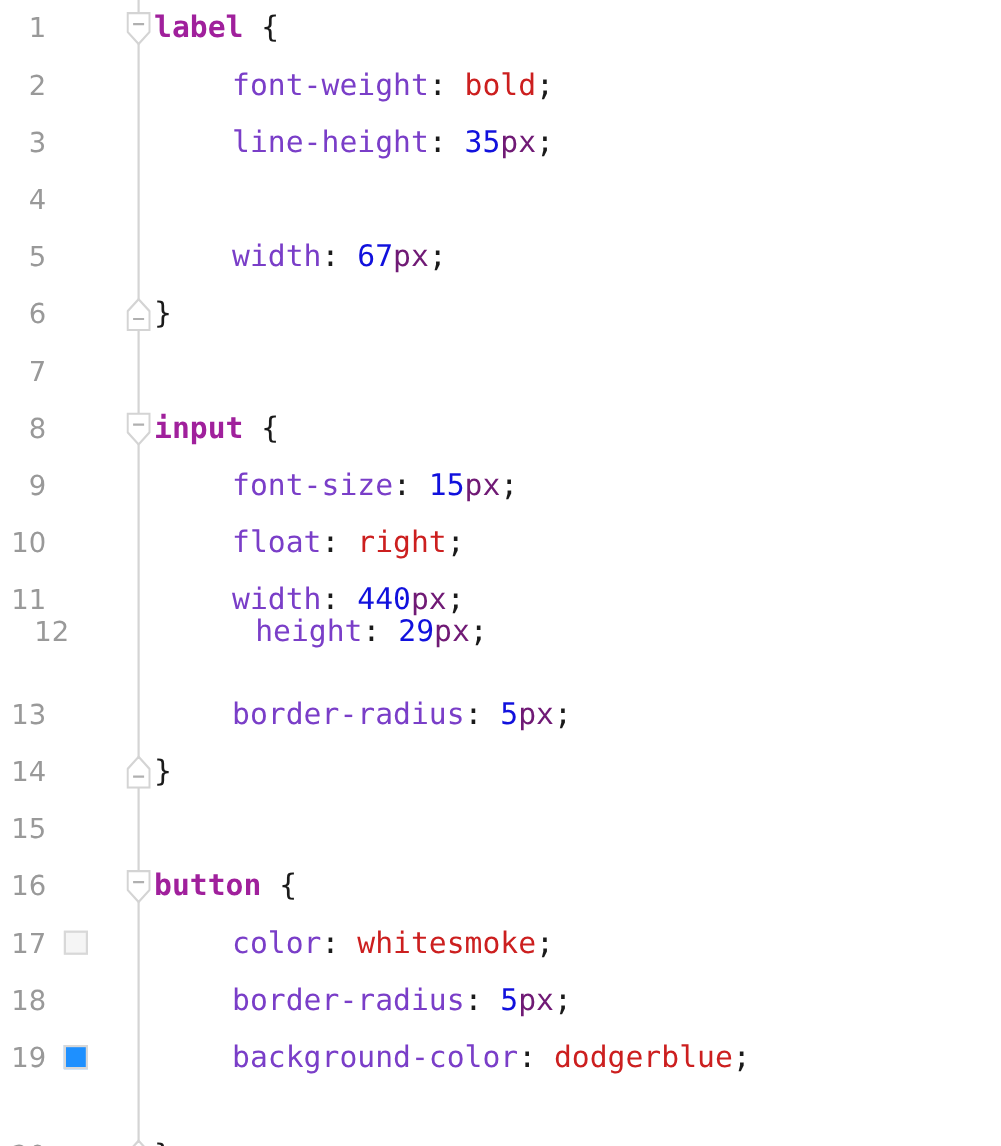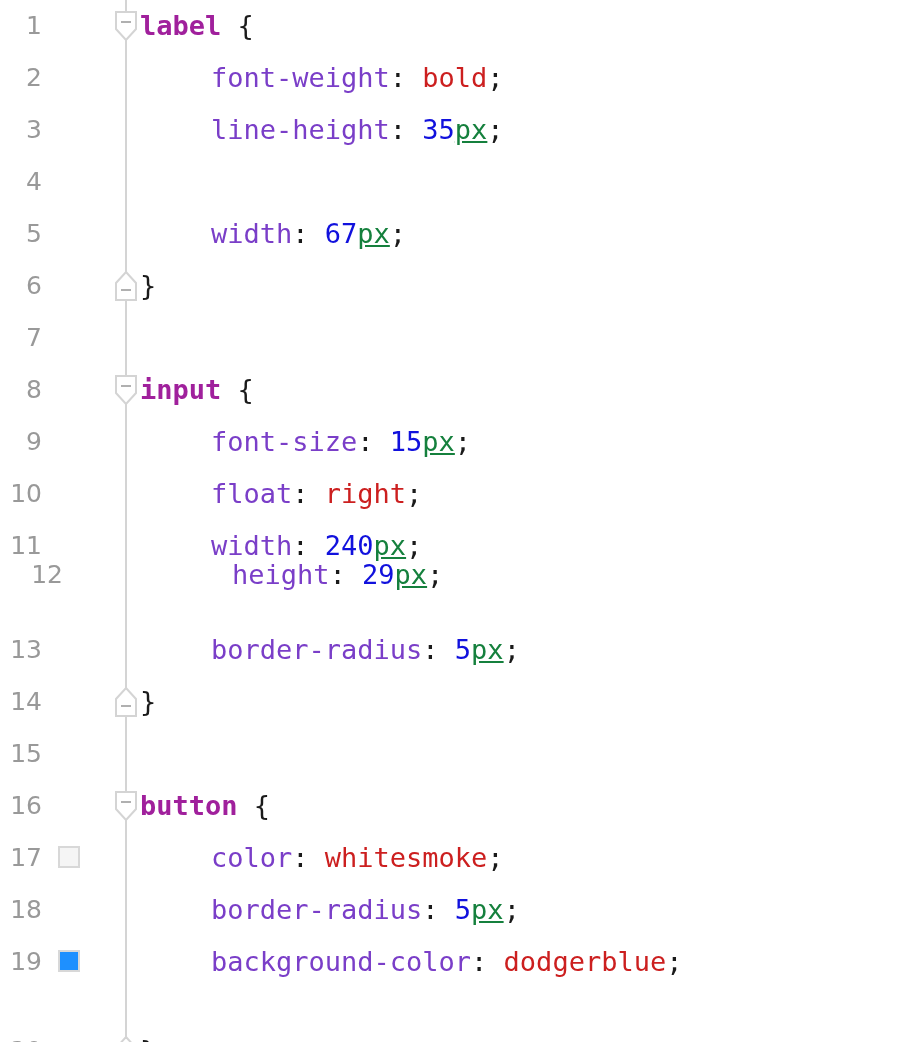--- a/index.html
+++ b/index.html
@@ -88,21 +88,21 @@
   .code.indent {
     left: 211px;
   }
 
   .tok-selector   { color: #a0209c; font-weight: bold; text-align: right; }
   .tok-brace      { color: #1a1a1a; }
   .tok-prop       { color: #7a3ec8; }
   .tok-punct      { color: #1a1a1a; }
   .tok-keyword    { color: #cc1f1f; }
   .tok-number     { color: #1111dd; }
-  .tok-unit       { color: #15803d; text-decoration: underline; }
+  .tok-unit       { color: #701a75; }
   .tok-semi       { color: #1a1a1a; }
 </style>
 </head>
 <body>
 
 <div id="editor">
   <div class="fold-rail"></div>
   <div id="rows">
       <div class="row" style="top: 0px;">
         <div class="lineno">1</div>
@@ -155,21 +155,21 @@
       <div class="row" style="top: 416px;">
         <div class="lineno">9</div>
         <div class="code indent"><span class="tok-prop">font-size</span><span class="tok-punct">: </span><span class="tok-number">15</span><span class="tok-unit">px</span><span class="tok-semi">;</span></div>
       </div>
       <div class="row" style="top: 468px;">
         <div class="lineno">10</div>
         <div class="code indent"><span class="tok-prop">float</span><span class="tok-punct">: </span><span class="tok-keyword">right</span><span class="tok-semi">;</span></div>
       </div>
       <div class="row" style="top: 520px; padding-left: 17px;">
         <div class="lineno">11</div>
-        <div class="code indent"><span class="tok-prop">width</span><span class="tok-punct">: </span><span class="tok-number">240</span><span class="tok-unit">px</span><span class="tok-semi">;</span></div>
+        <div class="code indent"><span class="tok-prop">width</span><span class="tok-punct">: </span><span class="tok-number">440</span><span class="tok-unit">px</span><span class="tok-semi">;</span></div>
       </div>
       <div class="row" style="top: 549px; margin-left: 21px;">
         <div class="lineno">12</div>
         <div class="code indent"><span class="tok-prop">height</span><span class="tok-punct">: </span><span class="tok-number">29</span><span class="tok-unit">px</span><span class="tok-semi">;</span></div>
       </div>
       <div class="row" style="top: 624px;">
         <div class="lineno">13</div>
         <div class="code indent"><span class="tok-prop">border-radius</span><span class="tok-punct">: </span><span class="tok-number">5</span><span class="tok-unit">px</span><span class="tok-semi">;</span></div>
       </div>
       <div class="row" style="top: 676px;">

